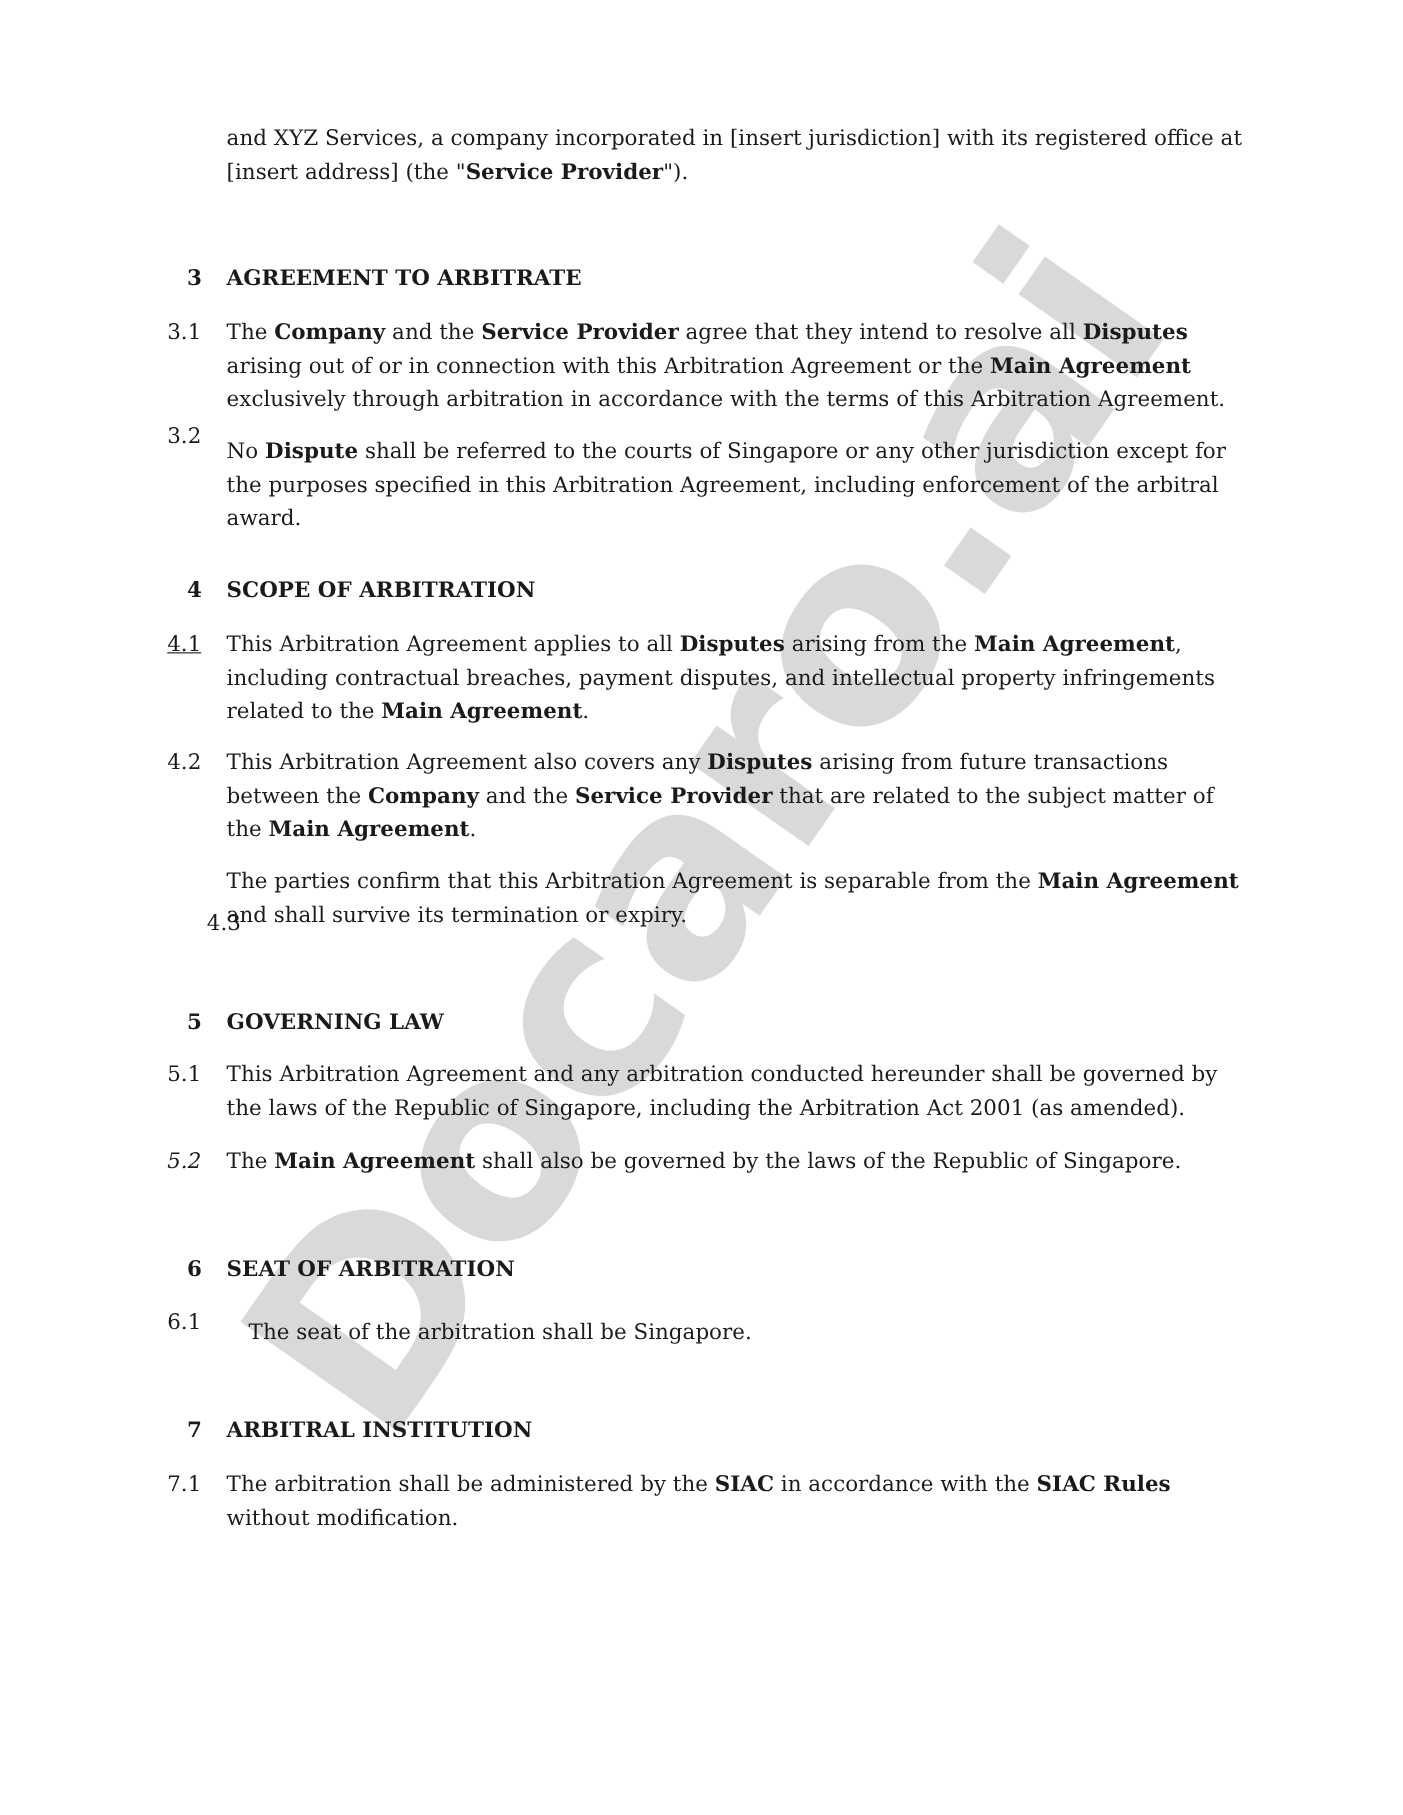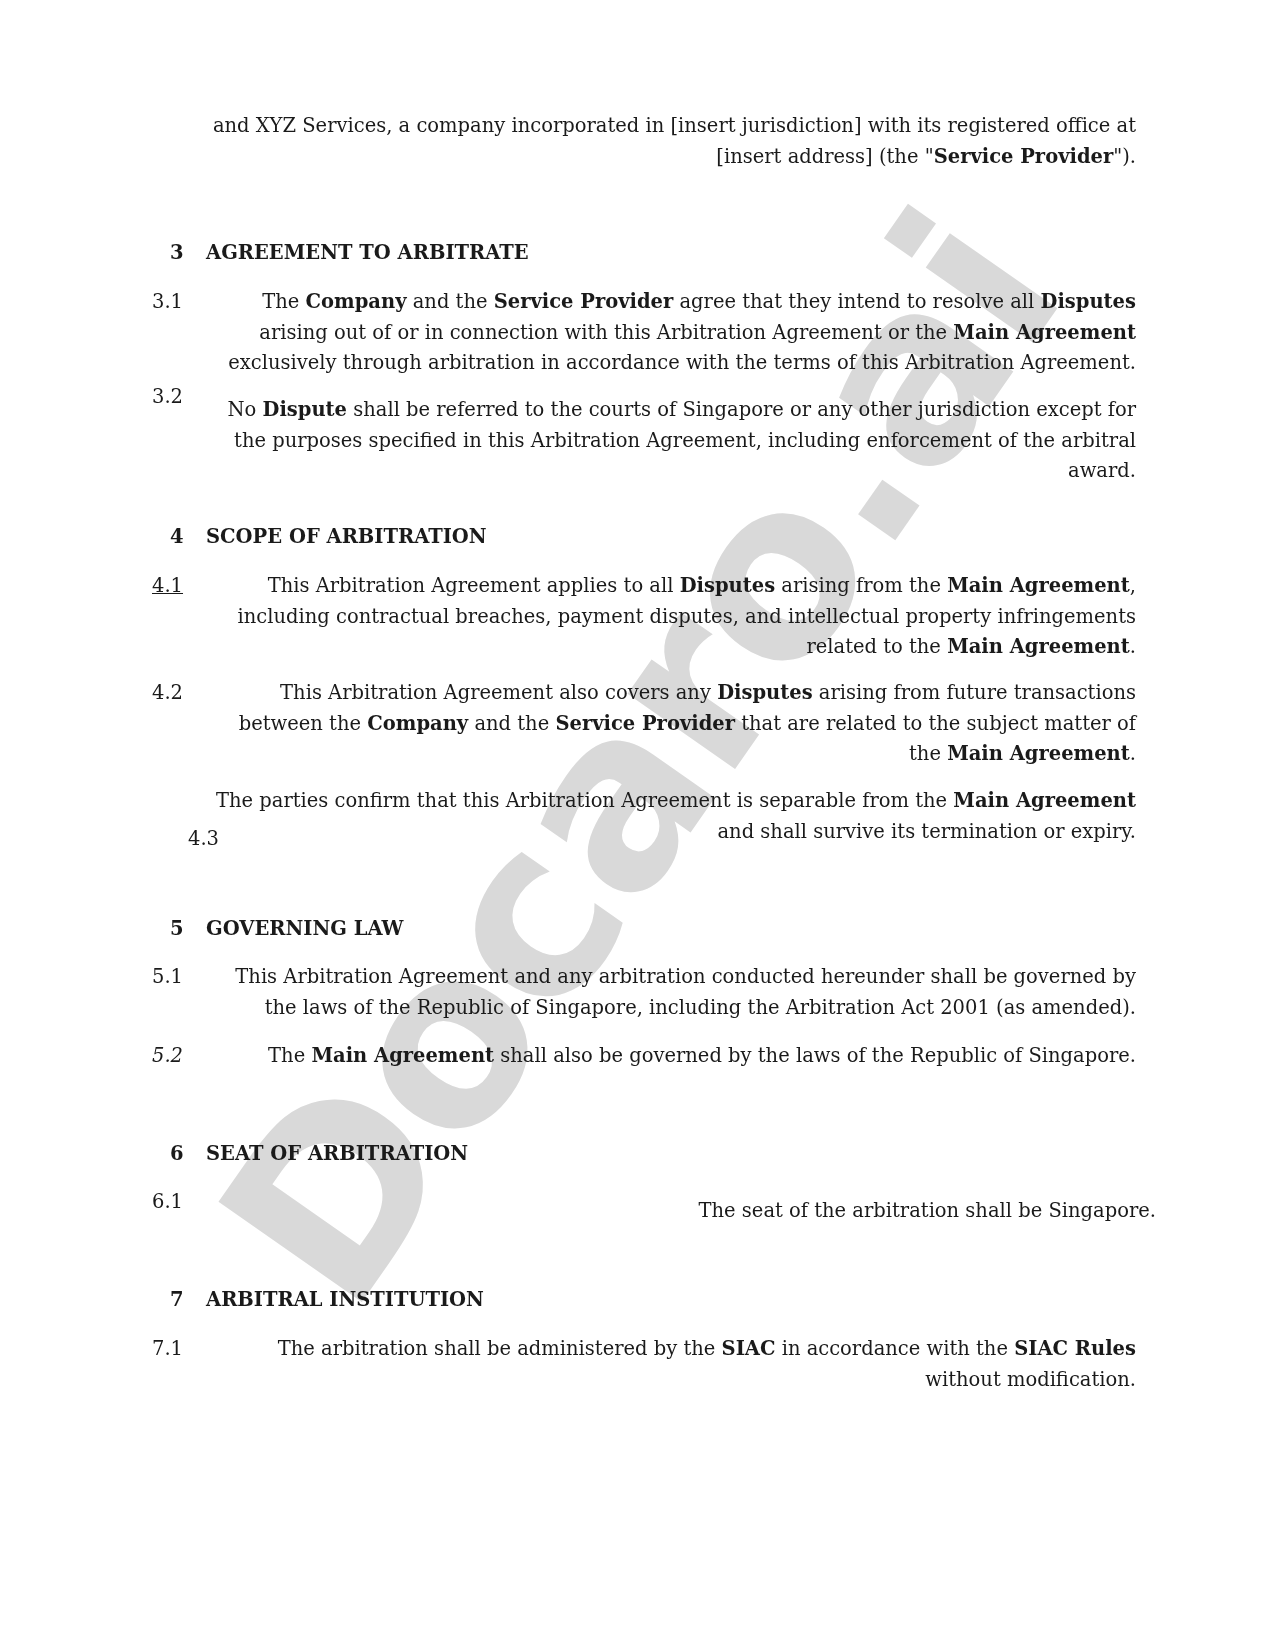--- a/index.html
+++ b/index.html
@@ -4,21 +4,21 @@
 <style>
   html, body { margin: 0; padding: 0; background: #ffffff; }
   body { width: 1275px; height: 1650px; position: relative; overflow: hidden;
          font-family: "DejaVu Serif", "Liberation Serif", serif; color: #1a1a1a; }
   .page { position: absolute; left: 0; top: 0; width: 1275px; height: 1650px; }
   .watermark { position: absolute; left: 640px; top: 760px; transform: translate(-50%, -50%) rotate(-55deg);
                font-family: "DejaVu Sans", "Liberation Sans", sans-serif; font-weight: bold;
                font-size: 240px; color: #d9d9d9; white-space: nowrap; letter-spacing: -4px;
                z-index: 0; user-select: none; }
   .content { position: absolute; left: 0; top: 0; width: 1275px; z-index: 1; }
-  .p { position: absolute; left: 206px; width: 930px; font-size: 19.5px; line-height: 30.5px; text-align: right; }
+  .p { position: absolute; left: 206px; width: 930px; font-size: 19.5px; line-height: 30.5px; }
   .num { position: absolute; font-size: 19.5px; line-height: 30.5px; }
   .cl-num { left: 152px; }
   .h-num { left: 170px; font-weight: bold; }
   .h { position: absolute; left: 206px; font-size: 19.5px; line-height: 30px; font-weight: bold; }
   b { font-weight: bold; }
 </style>
 </head>
 <body>
 
 <div class="page">

